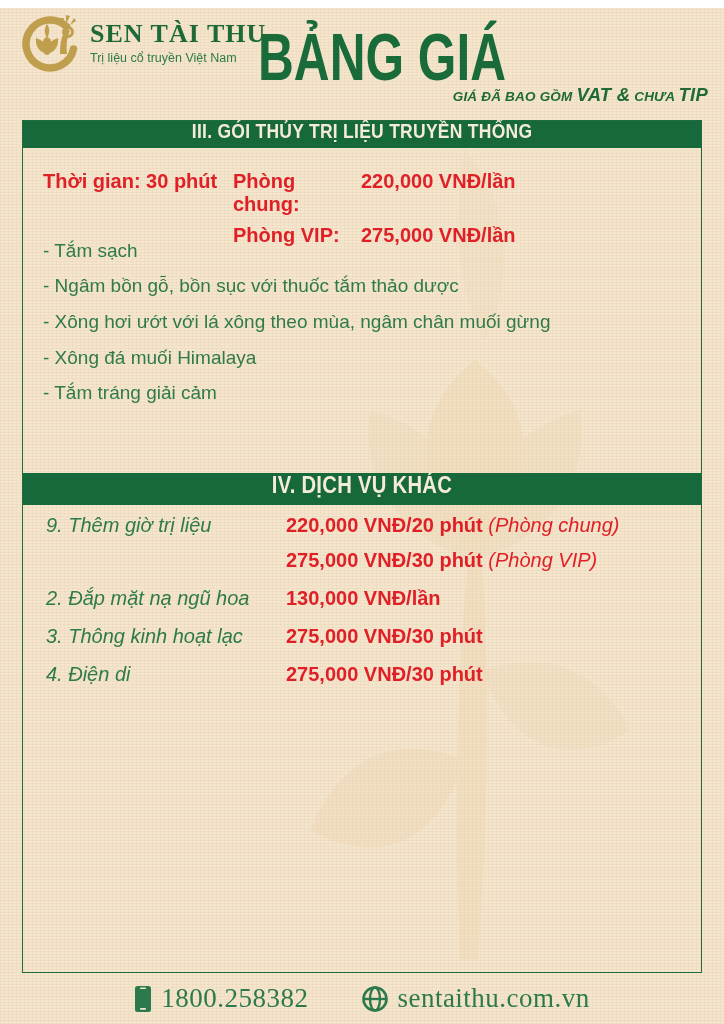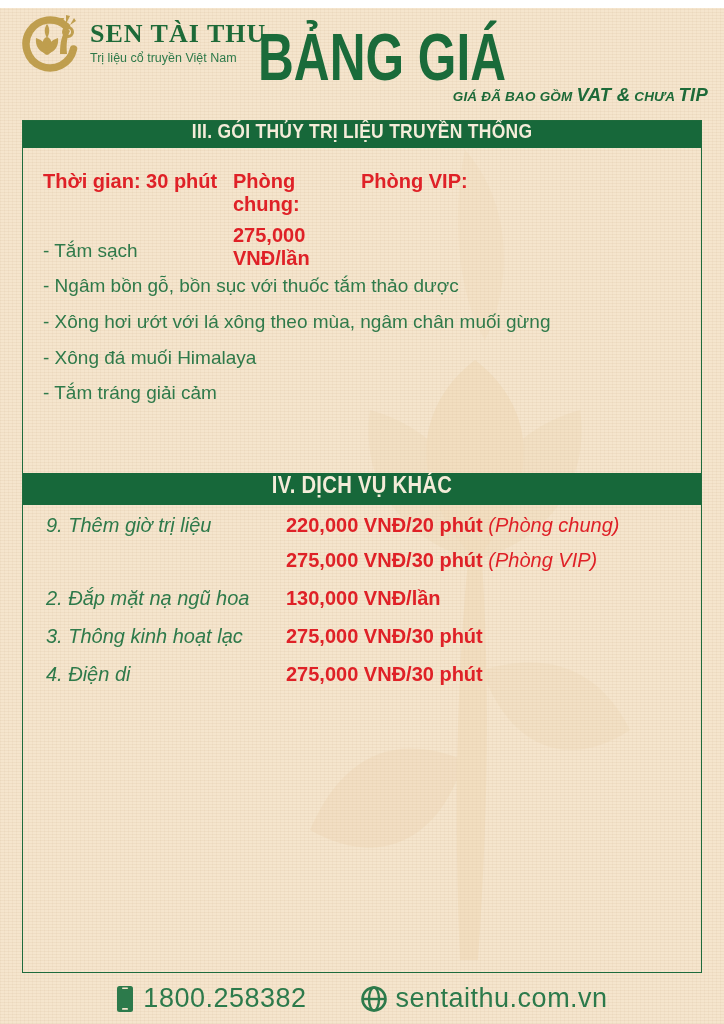--- a/index.html
+++ b/index.html
@@ -43,21 +43,21 @@
             color:#2f7a4a;font-size:19px;}
   .includes li{height:35.6px;display:flex;align-items:center;}
 
   .svc-name{position:absolute;left:23px;color:#2e7a4a;font-style:italic;font-size:20px;}
   .svc-price{position:absolute;left:263px;font-size:20px;white-space:nowrap;}
   .svc-price .amount{color:#df2127;font-weight:bold;}
   .svc-price .note{color:#df2127;font-style:italic;font-weight:normal;}
 
   
   .footer{position:absolute;left:0;right:0;top:983px;display:flex;justify-content:center;align-items:center;gap:54px;color:#2c7a4b;}
-  .contact{display:flex;align-items:center;gap:9px;font-size:27px;letter-spacing:0.5px;}
+  .contact{display:flex;align-items:center;gap:9px;font-size:27px;letter-spacing:0.5px;font-family:Liberation Serif, serif;}
 </style>
 </head>
 <body>
 
 <div class="page">
 
   <div class="top-strip"></div>
 
   <svg class="watermark" viewBox="0 0 440 860" aria-hidden="true">
     <g fill="#e7cba0" opacity="0.55">
@@ -106,20 +106,21 @@
   <div class="box">
 
     <div class="banner banner-3">
       <span>III. GÓI THỦY TRỊ LIỆU TRUYỀN THỐNG</span>
     </div>
 
     <div class="duration red">Thời gian: 30 phút</div>
 
     <div class="room-grid red">
       <span>Phòng chung:</span>
+      <span>220,000 VNĐ/lần</span>
       <span>Phòng VIP:</span>
       <span>275,000 VNĐ/lần</span>
     </div>
 
     <ul class="includes">
       <li>- Tắm sạch</li>
       <li>- Ngâm bồn gỗ, bồn sục với thuốc tắm thảo dược</li>
       <li>- Xông hơi ướt với lá xông theo mùa, ngâm chân muối gừng</li>
       <li>- Xông đá muối Himalaya</li>
       <li>- Tắm tráng giải cảm</li>

